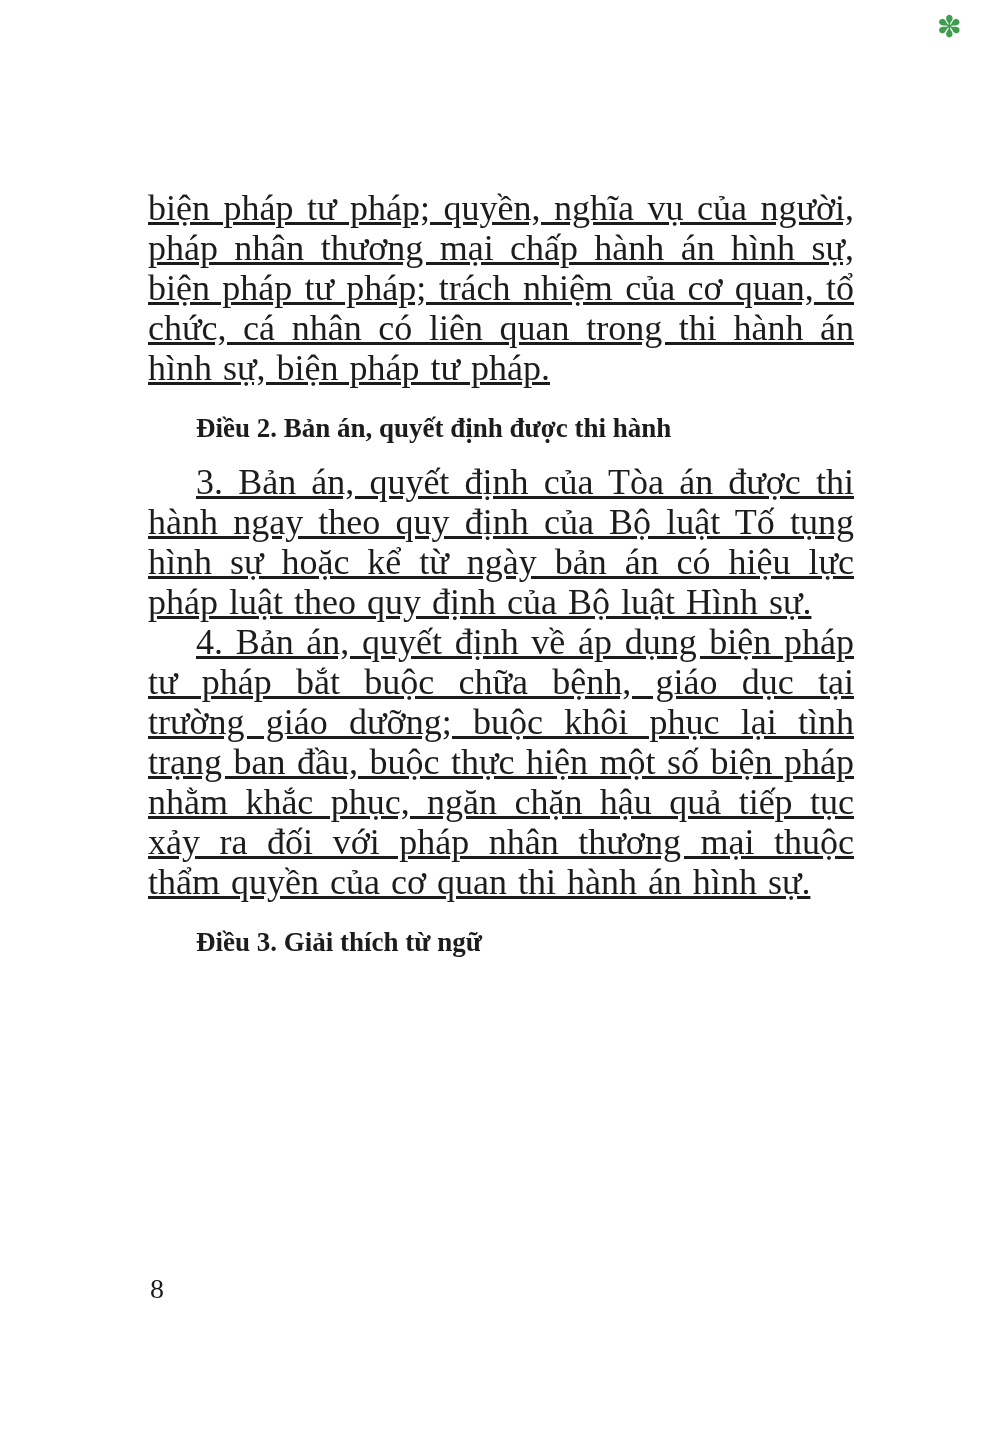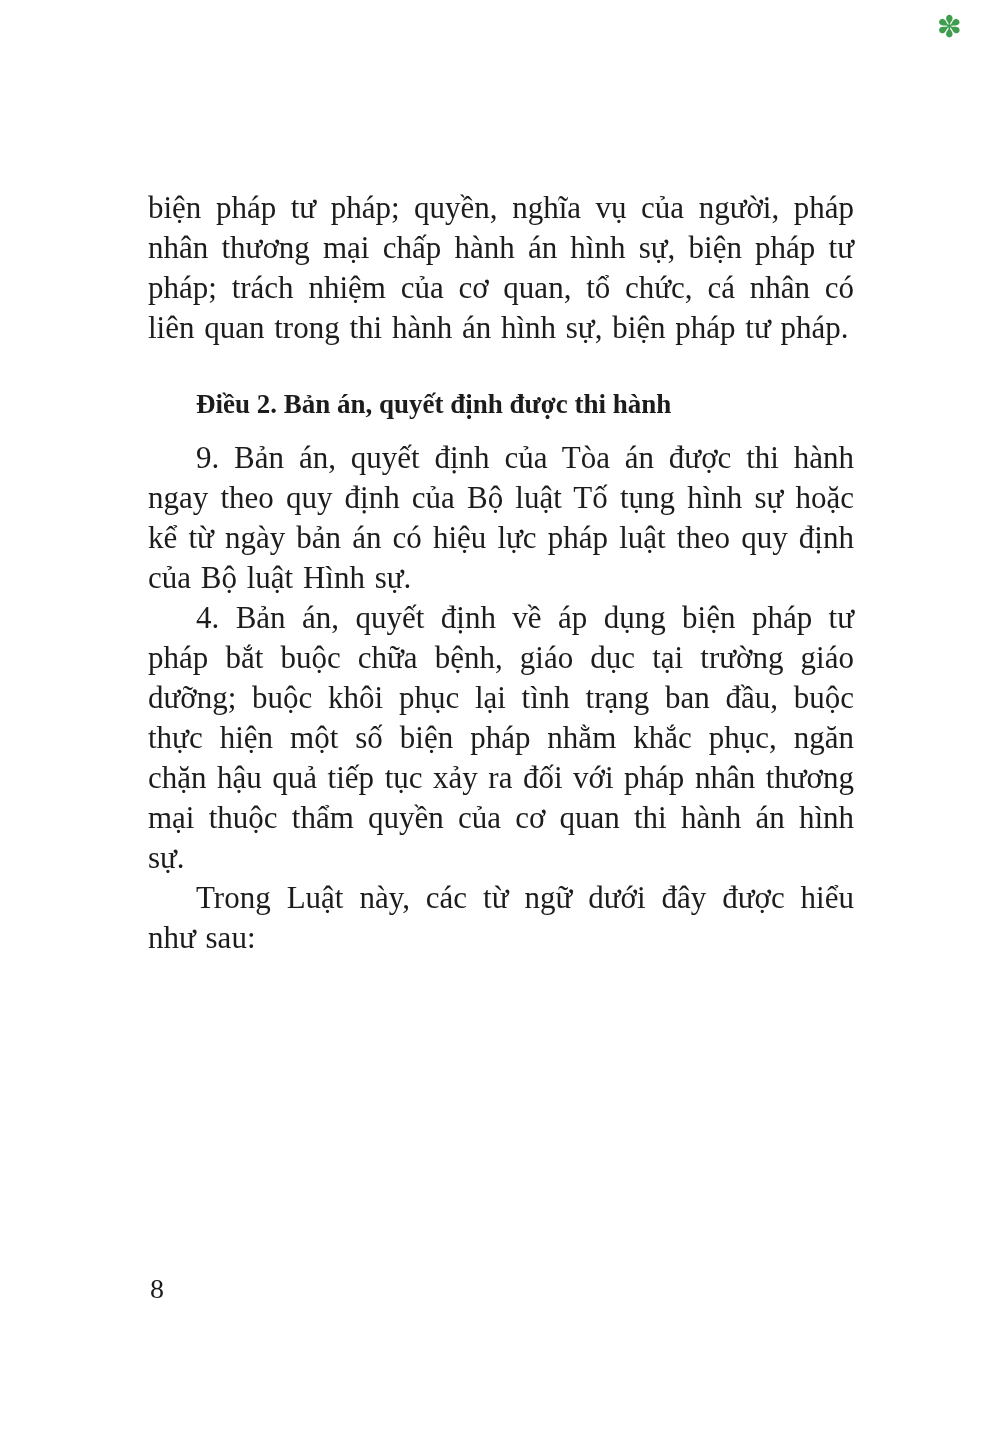--- a/index.html
+++ b/index.html
@@ -29,37 +29,38 @@
   }
 
   .content {
     position: absolute;
     top: 188px;
     left: 148px;
     width: 706px;
   }
 
   .content p {
-    font-size: 31px;
+    font-size: 36px;
     line-height: 40px;
     text-align: justify;
     text-indent: 48px;
     word-spacing: 2px;
+    text-decoration: underline;
   }
 
   .content p.continuation {
     text-indent: 0;
   }
 
   .content h2 {
     font-size: 27px;
     line-height: 40px;
     font-weight: 700;
     text-indent: 48px;
-    margin-top: 36px;
+    margin-top: 20px;
     margin-bottom: 14px;
   }
 
   .page-number {
     position: absolute;
     left: 150px;
     top: 1272px;
     font-size: 28px;
     line-height: 34px;
     color: #1c1c1c;
@@ -72,25 +73,25 @@
 
   <span class="ornament">✽</span>
 
   <div class="content">
 
     <p class="continuation">biện pháp tư pháp; quyền, nghĩa vụ của người, pháp nhân thương mại chấp hành án hình sự, biện pháp tư pháp; trách nhiệm của cơ quan, tổ chức, cá nhân có liên quan trong thi hành án hình sự, biện pháp tư pháp.</p>
 
     <h2>Điều 2. Bản án, quyết định được thi hành</h2>
 
 
-    <p>9. Bản án, quyết định của Tòa án được thi hành ngay theo quy định của Bộ luật Tố tụng hình sự hoặc kể từ ngày bản án có hiệu lực pháp luật theo quy định của Bộ luật Hình sự.</p>
+    <p>3. Bản án, quyết định của Tòa án được thi hành ngay theo quy định của Bộ luật Tố tụng hình sự hoặc kể từ ngày bản án có hiệu lực pháp luật theo quy định của Bộ luật Hình sự.</p>
 
 
     <p>4. Bản án, quyết định về áp dụng biện pháp tư pháp bắt buộc chữa bệnh, giáo dục tại trường giáo dưỡng; buộc khôi phục lại tình trạng ban đầu, buộc thực hiện một số biện pháp nhằm khắc phục, ngăn chặn hậu quả tiếp tục xảy ra đối với pháp nhân thương mại thuộc thẩm quyền của cơ quan thi hành án hình sự.</p>
 
+    <h2>Điều 3. Giải thích từ ngữ</h2>
 
-    <p>Trong Luật này, các từ ngữ dưới đây được hiểu như sau:</p>
 
   </div>
 
   <div class="page-number">8</div>
 
 </div>
 
 </body></html>

